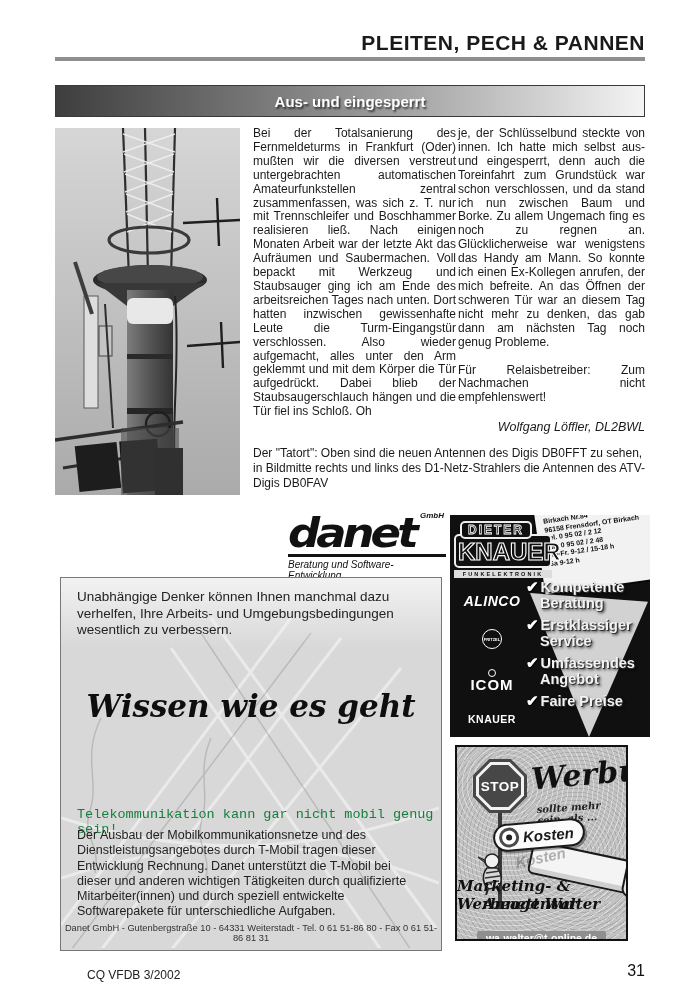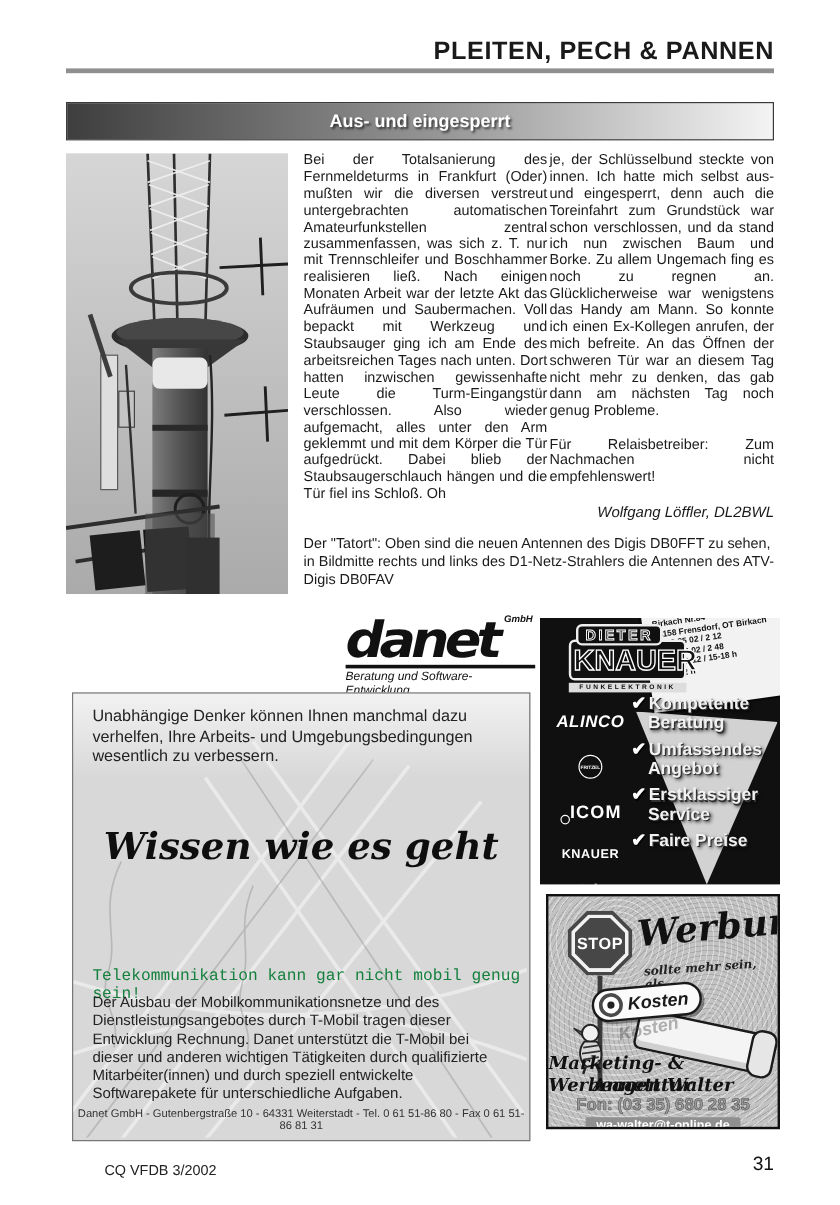--- a/index.html
+++ b/index.html
@@ -42,51 +42,51 @@
   .left-ad .subline{position:absolute;z-index:2;left:16px;top:229px;font-size:13.5px;color:#15803d;font-family:Liberation Mono, monospace;}
   .left-ad .bodytext{position:absolute;z-index:2;left:16px;top:250px;width:348px;font-size:12.5px;line-height:15.3px;color:#222;}
   .left-ad .adfooter{position:absolute;z-index:2;left:0;right:0;bottom:7px;text-align:center;font-size:9.3px;color:#333;}
 
   
   .knauer{position:absolute;left:450px;top:515px;width:200px;height:222px;background:#101010;overflow:hidden;}
   .k-sheet{position:absolute;left:84px;top:-2px;width:122px;height:82px;background:#f2f2f2;
            transform:rotate(-8deg);transform-origin:top left;box-shadow:-2px 2px 0 rgba(0,0,0,.45);
            padding:6px 0 0 8px;box-sizing:border-box;}
   .k-address{font-size:7px;line-height:8.6px;color:#111;font-weight:bold;}
-  .k-logo{position:absolute;left:4px;top:5px;width:98px;margin-left:20px;}
+  .k-logo{position:absolute;left:4px;top:5px;width:98px;}
   .k-dieter{display:inline-block;margin-left:6px;border:2px solid #eee;border-radius:5px;padding:0 6px;
            font-size:12px;font-weight:bold;letter-spacing:2px;color:#111;-webkit-text-stroke:.8px #fff;background:#101010;
            position:relative;z-index:2;}
   .k-knauer{border:2px solid #eee;border-radius:5px;margin-top:-5px;padding:2px 2px 0;text-align:center;
            font-size:24px;font-weight:bold;color:#111;-webkit-text-stroke:1.1px #fff;background:#101010;}
   .k-funk{font-size:5.5px;letter-spacing:2.1px;color:#0d0d0d;background:#ddd;text-align:center;padding:1px 0;margin-top:2px;font-weight:bold;}
   .k-triangle{position:absolute;left:80px;top:78px;width:118px;height:144px;background:#d2d2d2;
            clip-path:polygon(0 0,100% 6%,50% 100%);}
   .k-features{position:absolute;left:76px;top:64px;width:122px;}
   .k-feature{font-size:14.5px;font-weight:bold;color:#f2f2f2;line-height:15.5px;margin-bottom:6px;
            text-shadow:1px 1px 0 #333,2px 2px 3px rgba(0,0,0,.85);padding-left:14px;text-indent:-14px;}
   .k-check{color:#fff;font-size:15px;margin-right:2px;text-shadow:1px 1px 0 #000;}
   .k-brands{position:absolute;left:2px;top:78px;width:80px;display:flex;flex-direction:column;align-items:center;gap:20px;color:#fff;}
   .b-alinco{font-style:italic;font-weight:900;font-size:14px;letter-spacing:.5px;}
   .b-fritzel{width:18px;height:18px;border:1.5px solid #fff;border-radius:50%;display:flex;align-items:center;justify-content:center;
            font-size:4px;font-weight:bold;}
-  .b-icomwrap{display:flex;flex-direction:row;align-items:flex-end;}
+  .b-icomwrap{display:flex;flex-direction:column;align-items:center;}
   .icom-ring{width:6px;height:6px;border:1.5px solid #fff;border-radius:50%;margin:0 0 -1px 1px;}
   .b-icom{font-size:15px;font-weight:bold;letter-spacing:1px;}
   .b-kenwood{font-size:10.5px;font-weight:bold;letter-spacing:.5px;}
   .b-stabo{text-align:center;line-height:8px;}
   .stabo-word{font-style:italic;font-weight:900;font-size:13px;}
   .ricofunk{font-size:6.5px;letter-spacing:1px;font-weight:bold;}
   .b-standard{border:1px solid #fff;padding:1px 4px;font-size:7px;font-weight:bold;letter-spacing:1px;
            background:repeating-linear-gradient(90deg,#555 0 1px,#111 1px 3px);}
   .b-wimo{border:1px solid #fff;padding:3px 4px;background:repeating-linear-gradient(90deg,#8a8a8a 0 1px,#1c1c1c 1px 3px);text-decoration:underline;}
   .b-wimo span{display:inline-block;background:#111;border:1px solid #fff;padding:0 7px;font-size:11px;font-weight:bold;}
 
   
-  .stop-ad{position:absolute;left:455px;top:745px;width:195px;height:196px;border:2px solid #111;box-sizing:border-box;
+  .stop-ad{position:absolute;left:455px;top:745px;width:173px;height:196px;border:2px solid #111;box-sizing:border-box;
            background-color:#c2c2c2;overflow:hidden;
            background-image:repeating-radial-gradient(circle at 30% 20%,rgba(255,255,255,.4) 0 1px,transparent 1px 5px),
                             repeating-radial-gradient(circle at 70% 55%,rgba(90,90,90,.22) 0 1px,transparent 1px 4px);}
   .stop-pole{position:absolute;left:41px;top:66px;width:4px;height:96px;background:#3a3a3a;}
   .stop-sign{position:absolute;left:16px;top:12px;width:54px;height:54px;}
   .octa{position:absolute;clip-path:polygon(30% 0,70% 0,100% 30%,100% 70%,70% 100%,30% 100%,0 70%,0 30%);}
   .octa.o1{inset:0;background:#474747;}
   .octa.o2{inset:3px;background:#f2f2f2;}
   .octa.o3{inset:6px;background:#474747;display:flex;align-items:center;justify-content:center;}
   .octa.o3 span{color:#fff;font-weight:bold;font-size:13.5px;letter-spacing:.5px;}
@@ -257,22 +257,22 @@
         <span class="ricofunk">RICOFUNK</span>
       </div>
       <div class="b-standard">STANDARD</div>
       <div class="b-wimo">
         <span>WiMo</span>
       </div>
 
     </div>
     <div class="k-features">
       <div class="k-feature"><span class="k-check">✔</span><span>Kompetente Beratung</span></div>
+      <div class="k-feature"><span class="k-check">✔</span><span>Erstklassiger Service</span></div>
       <div class="k-feature"><span class="k-check">✔</span><span>Umfassendes Angebot</span></div>
-      <div class="k-feature"><span class="k-check">✔</span><span>Erstklassiger Service</span></div>
       <div class="k-feature"><span class="k-check">✔</span><span>Faire Preise</span></div>
     </div>
   </div>
 
   <div class="stop-ad">
     <div class="stop-pole"></div>
     <div class="stop-sign">
       <div class="octa o1"></div>
       <div class="octa o2"></div>
       <div class="octa o3">
@@ -292,21 +292,20 @@
     <svg class="cartoon" width="34" height="44" viewBox="0 0 34 44">
       <circle cx="15" cy="10" r="7" fill="#f0f0f0" stroke="#222" stroke-width="1.6"></circle>
       <path d="M8 9 L1 6 L8 12 Z" fill="#555" stroke="#222" stroke-width="1"></path>
       <path d="M10 17 C4 24,6 34,12 38 L22 36 C26 30,24 20,20 17 Z" fill="#d8d8d8" stroke="#222" stroke-width="1.6"></path>
       <path d="M9 22 L23 20 M8 27 L23 25 M9 32 L22 30" stroke="#333" stroke-width="1.4"></path>
       <line x1="11" y1="38" x2="9" y2="44" stroke="#222" stroke-width="2"></line>
       <line x1="20" y1="37" x2="23" y2="43" stroke="#222" stroke-width="2"></line>
     </svg>
     <div class="agency-line1">Marketing- &amp; Werbeagentur</div>
     <div class="agency-line2">Annett Walter</div>
-    <div class="agency-phone">Fon: (03 35) 680 28 35</div>
     <div class="agency-email">
       <span>wa-walter@t-online.de</span>
     </div>
   </div>
 
   <div class="footer-left">CQ VFDB 3/2002</div>
   <div class="page-num">31</div>
 
 </div>
 

